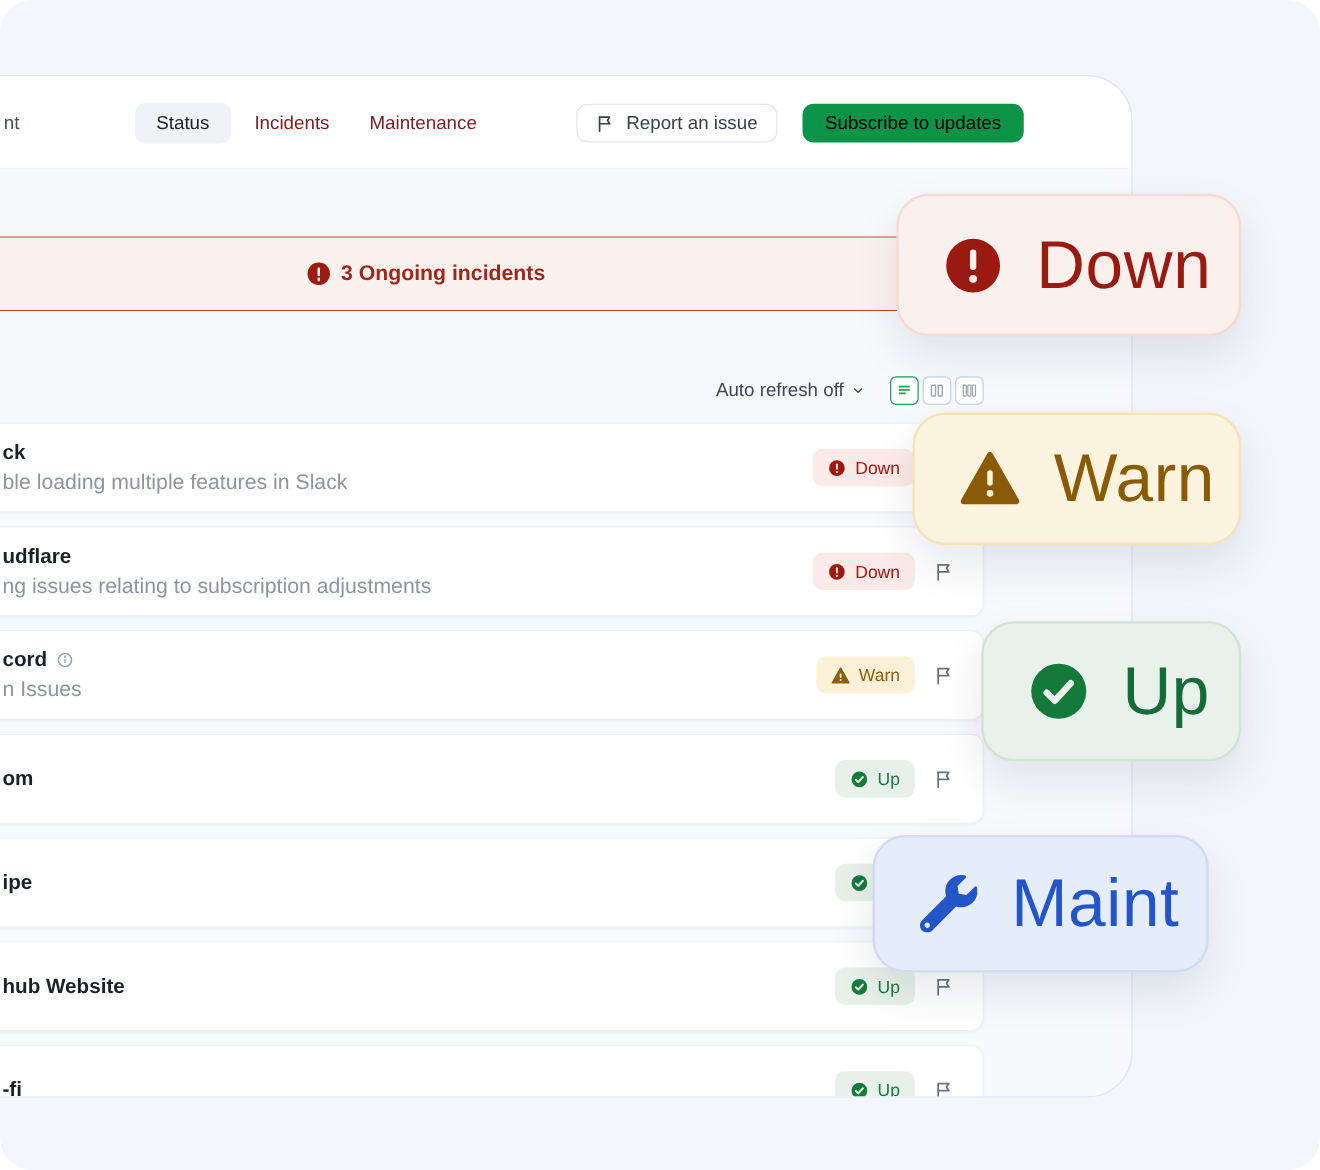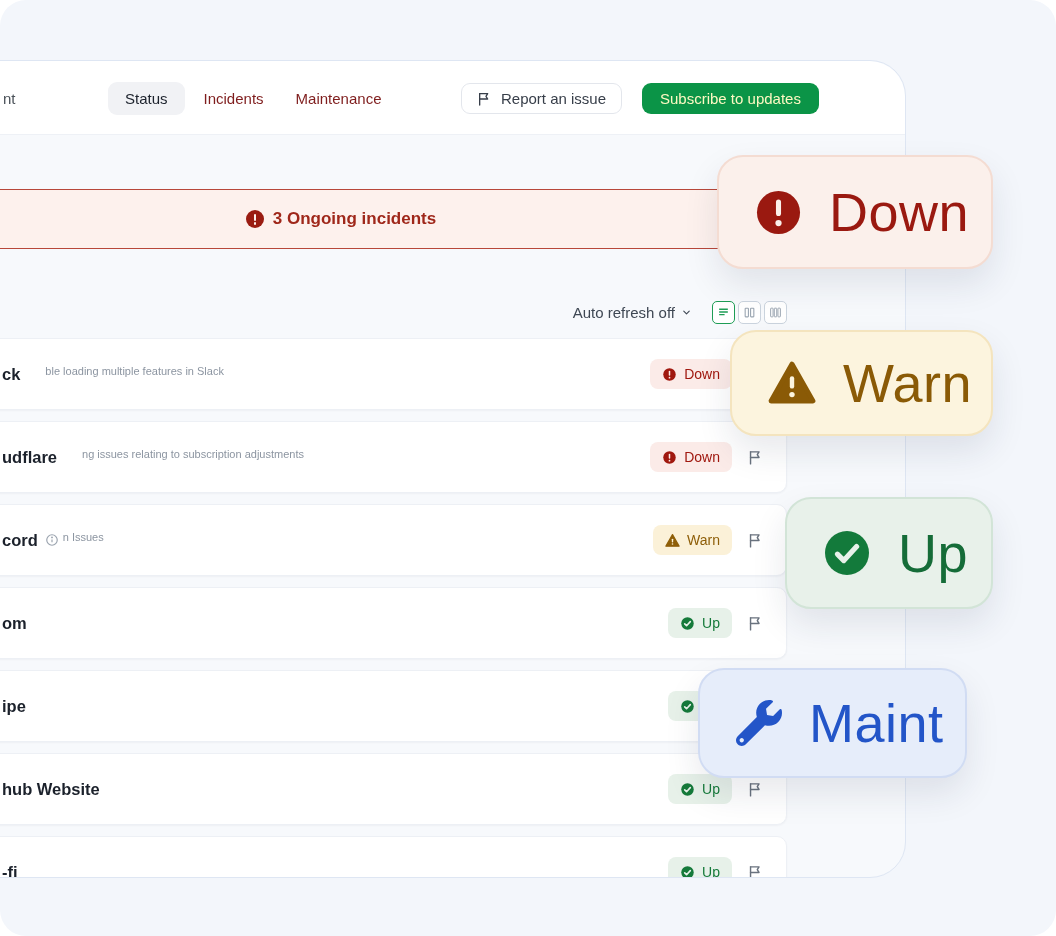--- a/index.html
+++ b/index.html
@@ -26,21 +26,21 @@
   .tab { font-size:15px; color:#7f1d1d; padding:8px 13px; border-radius:9px; cursor:pointer; }
   .tab.active { background:#F1F2F5; color:#1C222C; font-weight:500; padding:8px 17px; }
   .report-btn {
     position:absolute; left:500px; top:22px; height:31px; display:flex; align-items:center; gap:8px;
     padding:0 15px; background:#fff; border:1px solid #E3E6EC; border-radius:9px;
     font-size:15px; color:#373E49; cursor:pointer;
   }
   .subscribe-btn {
     position:absolute; left:681px; top:22px; height:31px; display:flex; align-items:center;
     padding:0 18px; background:#0B9447; border:none; border-radius:9px;
-    font-size:15px; color:#fef9c3; cursor:pointer;
+    font-size:15px; color:#000000; cursor:pointer;
   }
 
   
   .banner {
     position:absolute; left:0; top:128px; width:785px; height:60px;
     background:#FDF1ED; border:1px solid #B8473A; border-left:none;
     border-radius:0 14px 14px 0;
     display:flex; align-items:center; justify-content:center; gap:9px; padding-right:24px;
     color:#9F271A; font-size:17px; font-weight:700;
   }
@@ -61,25 +61,25 @@
   }
   .toggle.active { border-color:#1E9D55; color:#1E9D55; }
 
   
   .rows { position:absolute; left:0; top:277px; width:826px; display:flex; flex-direction:column; gap:11px; }
   .row {
     height:72px; background:#fff; border:1px solid #EDF0F5; border-radius:10px;
     box-shadow:0 1px 2px rgba(16,24,40,.04);
     display:flex; align-items:center; padding:0 22px 0 40px;
   }
-  .row-main { flex:1; display:flex; flex-direction:row; gap:4px; min-width:0; }
+  .row-main { flex:1; display:flex; flex-direction:column; gap:4px; min-width:0; }
   .row-title-line { display:flex; align-items:center; gap:7px; }
   .row-title { font-size:16.5px; font-weight:600; color:#1B212B; white-space:nowrap; }
   .info-icon { width:14px; height:14px; color:#9AA3AE; flex:0 0 auto; }
-  .row-desc { font-size:11px; color:#8C95A1; white-space:nowrap; }
+  .row-desc { font-size:17px; color:#8C95A1; white-space:nowrap; }
   .row-right { display:flex; align-items:center; gap:15px; }
   .pill {
     height:30px; display:flex; align-items:center; gap:7px; padding:0 12px;
     border-radius:8px; font-size:14px; font-weight:500; white-space:nowrap;
   }
   .pill svg { display:none; width:15px; height:15px; flex:0 0 auto; }
   .pill-down { background:#FBEBE8; color:#A0180F; }  .pill-down .icon-down { display:block; }
   .pill-warn { background:#FBF1D8; color:#8E5E08; }  .pill-warn .icon-warn { display:block; }
   .pill-up   { background:#E7F1E9; color:#157A3A; }  .pill-up   .icon-up   { display:block; }
   .flag-icon { width:17px; height:17px; color:#69727E; cursor:pointer; flex:0 0 auto; }

